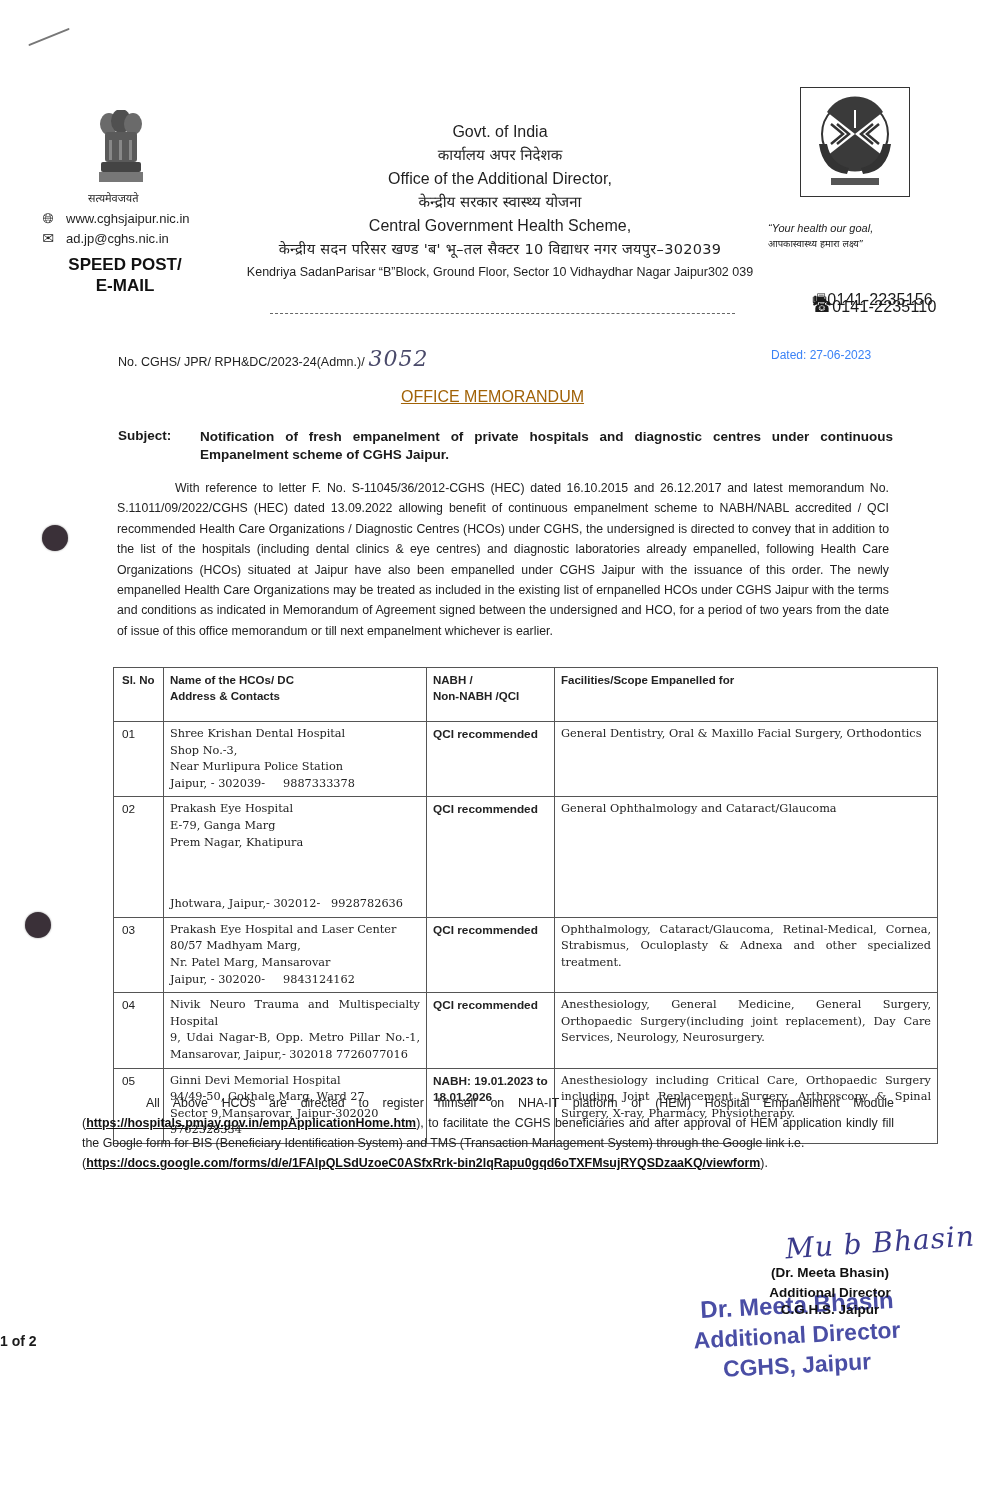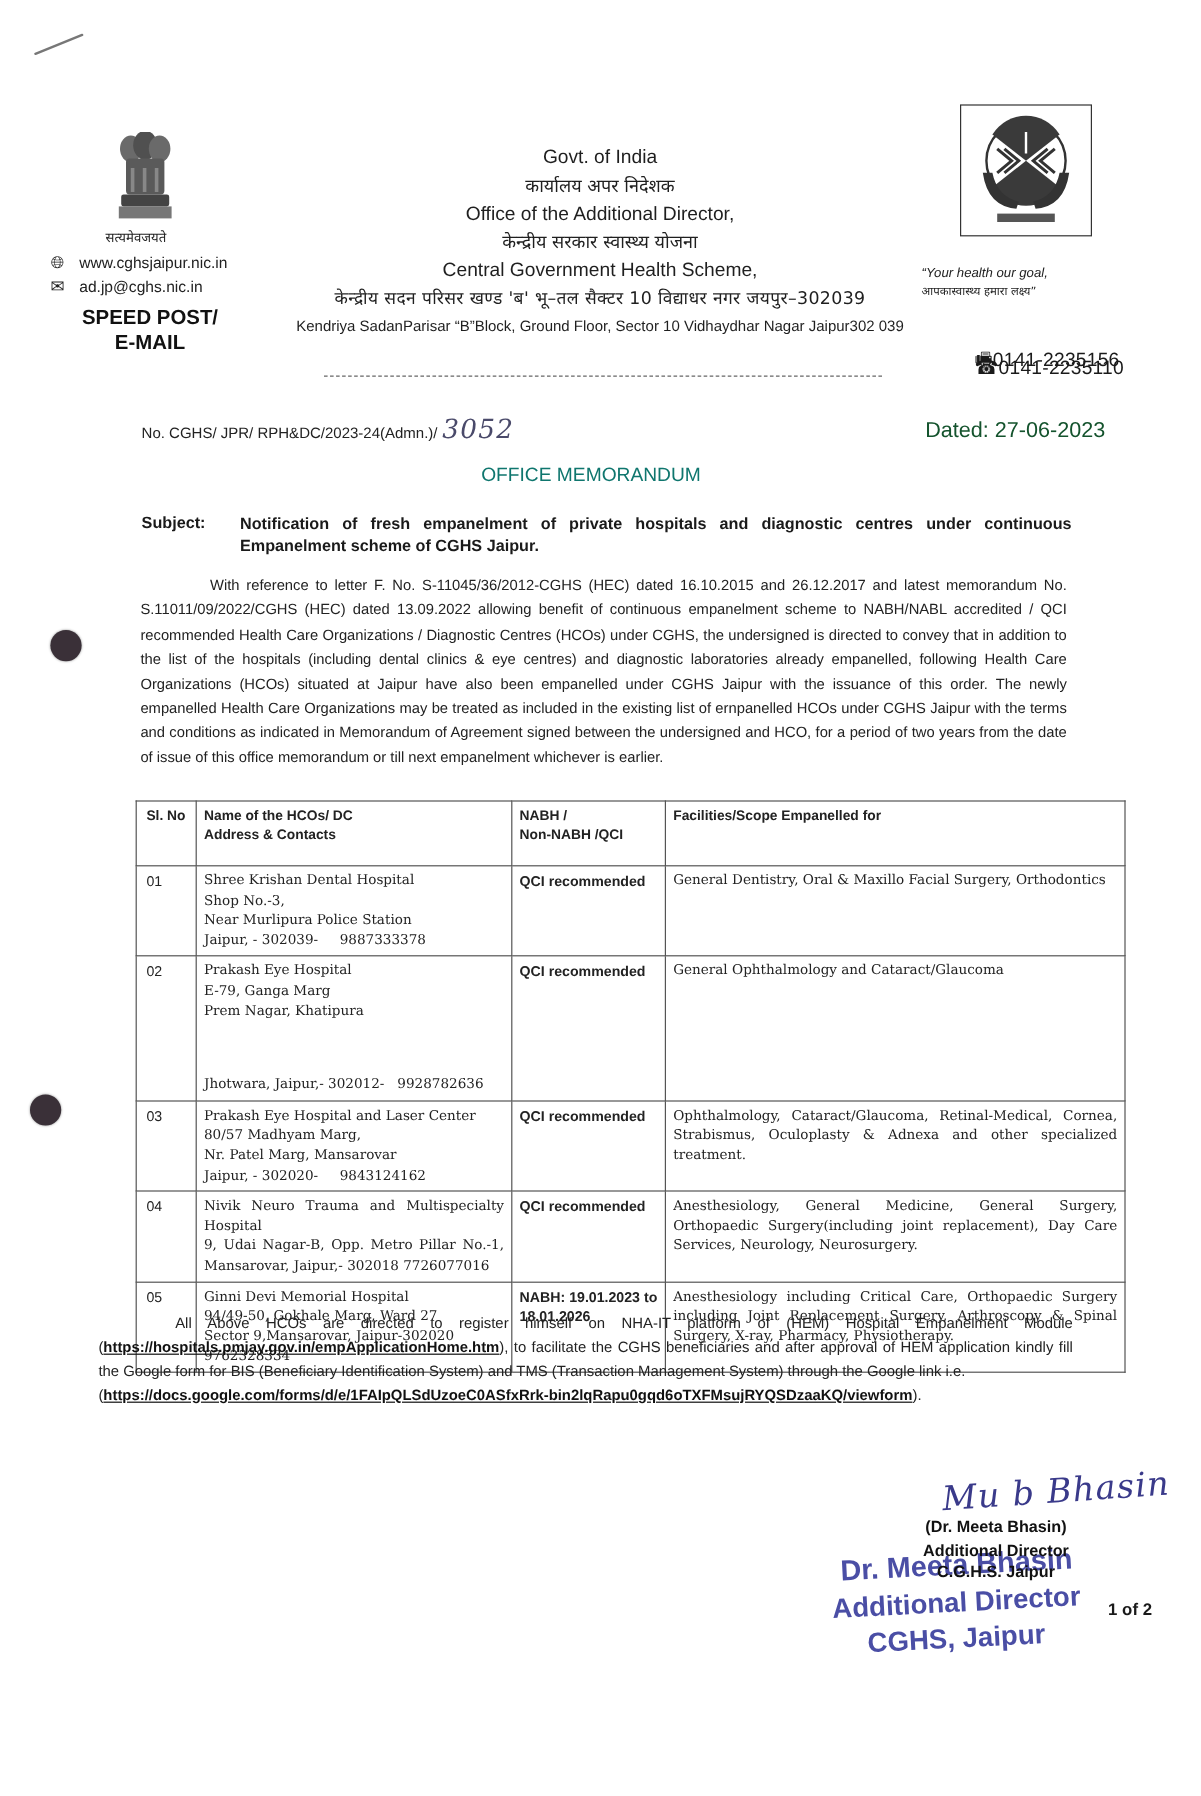--- a/index.html
+++ b/index.html
@@ -31,23 +31,23 @@
 
   
   .cghs-logo { left: 800px; top: 87px; width: 110px; height: 110px; border: 1.5px solid #333; display: flex; align-items: center; justify-content: center; background: #fff; }
   .tagline { left: 768px; top: 221px; font-size: 11px; color: #222; line-height: 15px; font-style: italic; }
   .tagline .hi { font-family: "DejaVu Sans", sans-serif; font-size: 9.5px; font-style: normal; }
   .phone-line { left: 812px; font-size: 16px; color: #1a1a1a; letter-spacing: 0.2px; }
 
   
   .ref-no { left: 118px; top: 346px; font-size: 12.5px; color: #222; display: flex; align-items: baseline; gap: 4px; }
   .ref-hand { font-family: "DejaVu Serif", serif; font-size: 22px; color: #4a4a6a; letter-spacing: 1px; font-style: italic; }
-  .dated { left: 771px; top: 348px; font-size: 18px; color: #14532d; }
-
-  .om-title { left: 0; width: 985px; top: 388px; text-align: center; font-size: 16px; color: #0f766e; }
+  .dated { left: 771px; top: 348px; font-size: 12px; color: #3b82f6; }
+
+  .om-title { left: 0; width: 985px; top: 388px; text-align: center; font-size: 16px; text-decoration: underline; color: #a16207; }
 
   .subject-label { left: 118px; top: 428px; font-size: 13.5px; font-weight: bold; }
   .subject-text { left: 200px; top: 428px; width: 693px; font-size: 13.5px; font-weight: bold; text-align: justify; line-height: 18px; }
 
   .para { left: 117px; width: 772px; font-size: 12.3px; line-height: 20.4px; text-align: justify; color: #222; }
   .para .indent { display: inline-block; width: 58px; }
 
   
   .hco-table { position: absolute; left: 113px; top: 667px; width: 825px; border-collapse: collapse; font-size: 11.8px; color: #222; }
   .hco-table th, .hco-table td { border: 1.2px solid #555; vertical-align: top; padding: 4px 6px; text-align: left; }
@@ -64,21 +64,21 @@
   .para2 a { color: #111; font-weight: bold; text-decoration: underline; }
 
   
   .signature { left: 785px; top: 1226px; font-family: "DejaVu Serif", serif; font-style: italic; font-size: 28px; color: #3a3a8a; transform: rotate(-4deg); letter-spacing: 1px; }
   .sig-block { left: 740px; top: 1263px; width: 180px; text-align: center; font-weight: bold; font-size: 13.5px; line-height: 20px; color: #111; z-index: 3; }
   .stamp { left: 672px; top: 1290px; width: 250px; text-align: center; color: #3b3f9e; font-weight: bold; line-height: 30px; z-index: 2; opacity: 0.92; }
   .stamp .s1 { font-size: 24px; transform: rotate(-3deg); display: block; }
   .stamp .s2 { font-size: 23px; transform: rotate(-3deg); display: block; }
   .stamp .s3 { font-size: 23px; transform: rotate(-3deg); display: block; }
 
-  .page-num { left: 0; width: 960px; top: 1333px; text-align: right; font-weight: bold; font-size: 14px; }
+  .page-num { left: 0; width: 960px; top: 1333px; text-align: left; font-weight: bold; font-size: 14px; }
 </style>
 </head>
 <body>
 
 <div class="abs pen-mark"></div>
 <div class="abs punch" style="left:42px;top:525px;"></div>
 <div class="abs punch" style="left:25px;top:912px;"></div>
 
 <svg class="abs emblem" viewBox="0 0 48 76">
   <ellipse cx="12" cy="14" rx="9" ry="11" fill="#6a6a6a"></ellipse>

